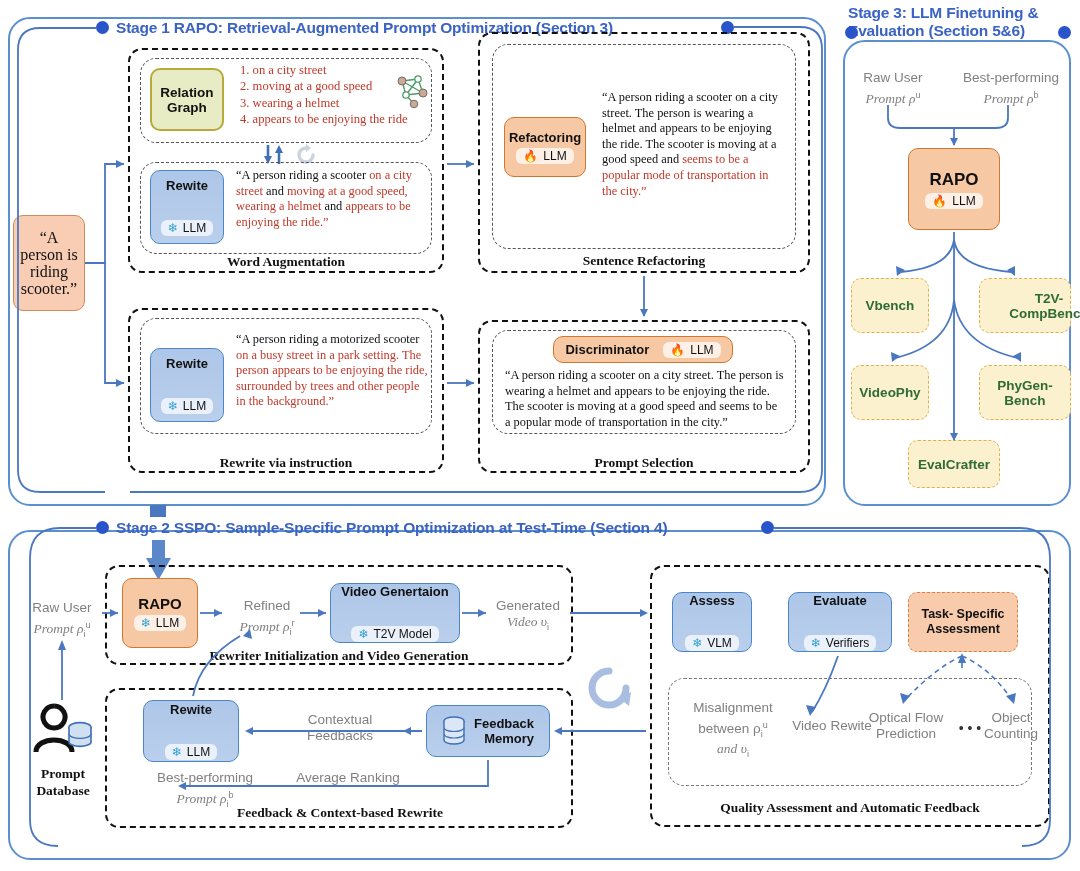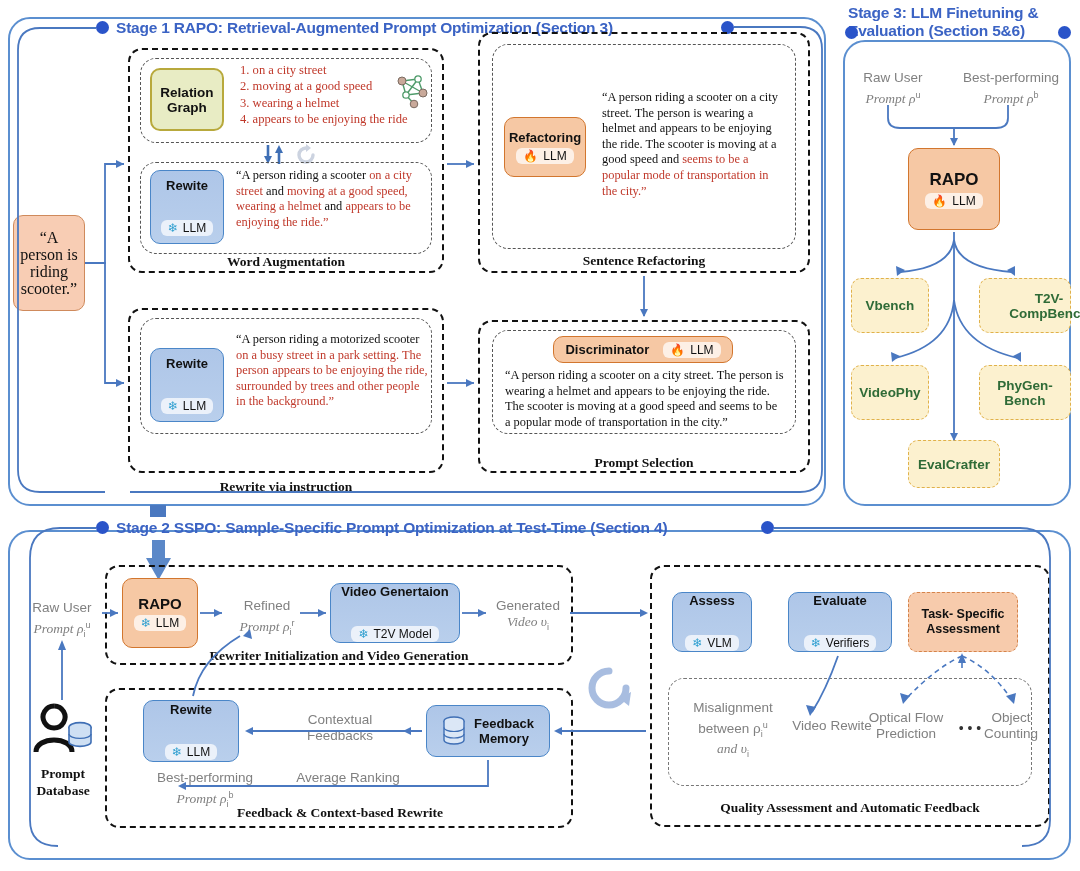--- a/index.html
+++ b/index.html
@@ -15,21 +15,21 @@
   
   .dash-hard{border:2.6px dashed #111;border-radius:14px;background:transparent;}
   .dash-soft{border:1.7px dashed #555;border-radius:16px;background:transparent;}
   .dash-thin{border:1.5px dashed #777;border-radius:16px;}
 
   .group-caption{font-family:"Liberation Serif",serif;font-weight:bold;font-size:13.5px;
                  color:#111;text-align:center;}
 
   
   .modbox{border-radius:10px;display:flex;flex-direction:column;align-items:center;
-          justify-content:center;text-align:center;}
+          justify-content:center;text-align:right;}
   .mod-blue{background:linear-gradient(#aec6e8,#b9cfec);border:1.8px solid #4a86c8;gap:24px;}
   .mod-orange{background:#f6c8a4;border:1.8px solid #d2762e;}
   .mod-title{font-weight:bold;font-size:13px;color:#111;}
   .mod-sub{font-size:12px;color:#111;background:rgba(255,255,255,.72);
            border-radius:6px;padding:1px 7px;margin-top:3px;display:flex;
            align-items:center;gap:5px;white-space:nowrap;}
   .snow{color:#2f9fd0;font-size:12px;}
   .fire{font-size:12px;}
 
   .greenbox{background:#e8ecc4;border:2px solid #b8a93c;border-radius:10px;
@@ -133,21 +133,21 @@
 <div class="abs modbox mod-blue" style="left:150px;top:348px;width:74px;height:74px;">
   <div class="mod-title">Rewite</div>
   <div class="mod-sub">
     <span class="snow">❄</span>
     <span>LLM</span>
   </div>
 </div>
 <div class="abs ptext" style="left:236px;top:332px;width:192px;">
   <span>“A person riding a motorized scooter </span><span class="hl">on a busy street in a park setting. The person appears to be enjoying the ride, surrounded by trees and other people in the background.”</span>
 </div>
-<div class="abs group-caption" style="left:128px;top:455px;width:316px;margin-top:24px;">Rewrite via instruction</div>
+<div class="abs group-caption" style="left:128px;top:455px;width:316px;">Rewrite via instruction</div>
 
 <div class="abs dash-hard" style="left:478px;top:32px;width:332px;height:241px;"></div>
 <div class="abs dash-soft" style="left:492px;top:44px;width:304px;height:205px;"></div>
 <div class="abs modbox mod-orange" style="left:504px;top:117px;width:82px;height:60px;">
   <div class="mod-title">Refactoring</div>
   <div class="mod-sub">
     <span class="fire">🔥</span>
     <span>LLM</span>
   </div>
 </div>

